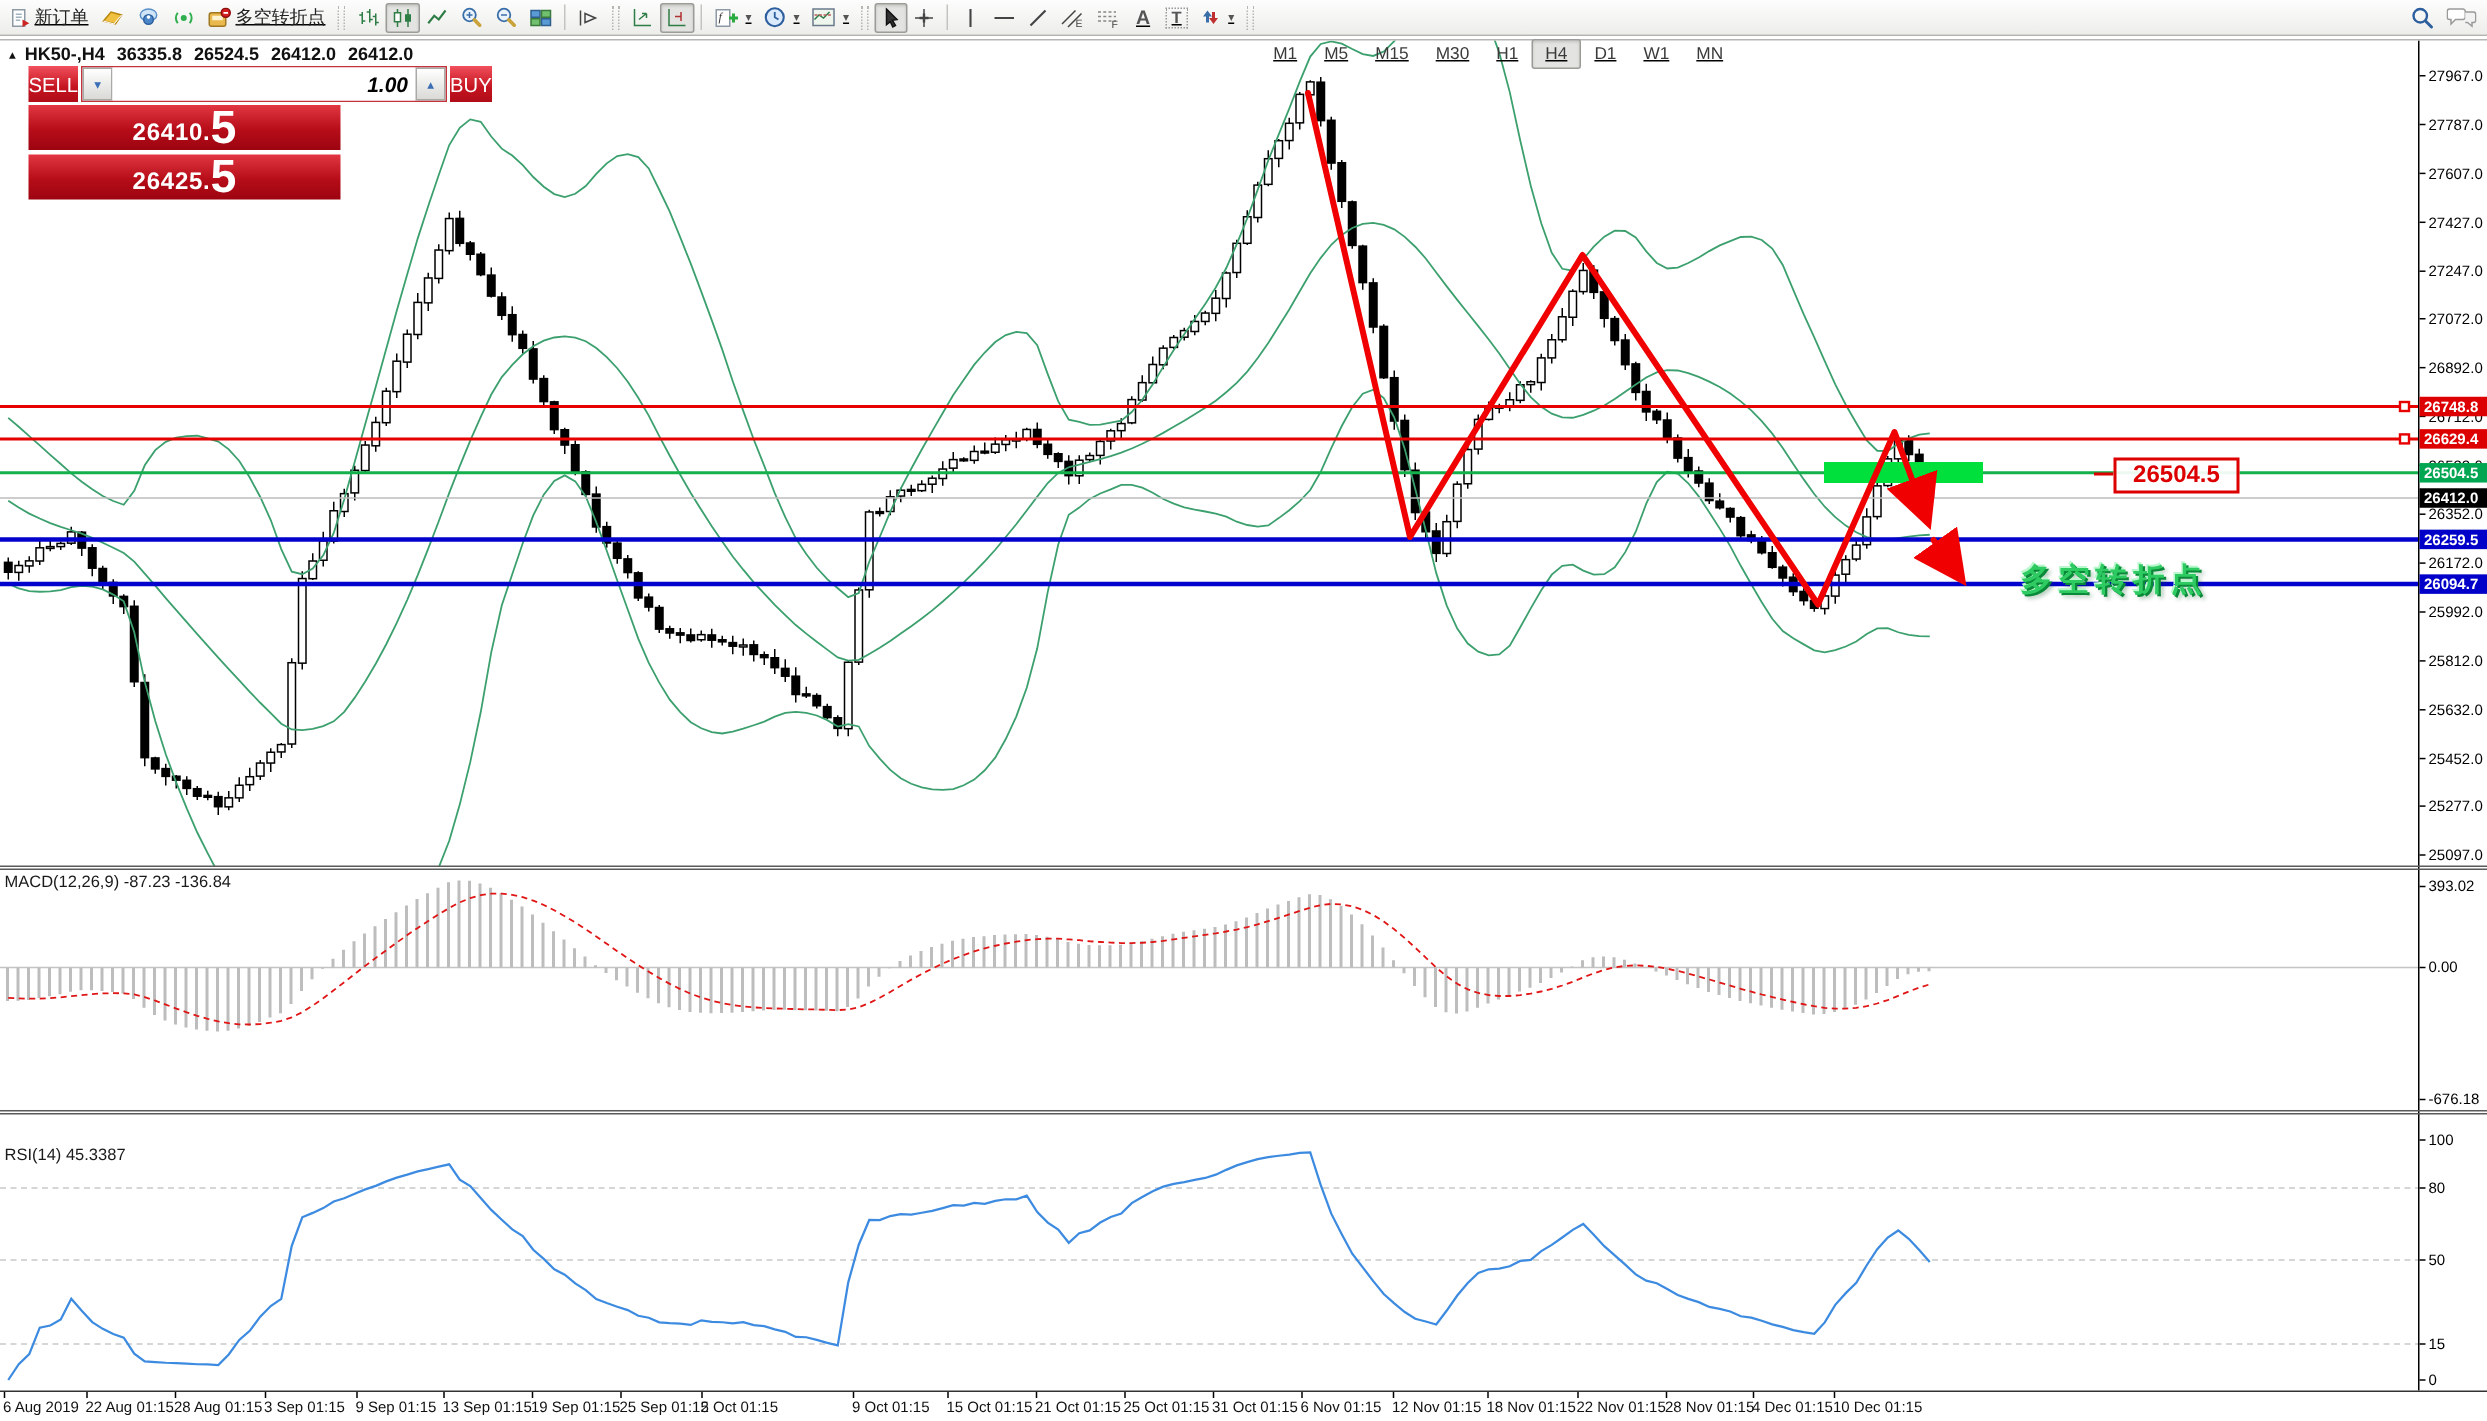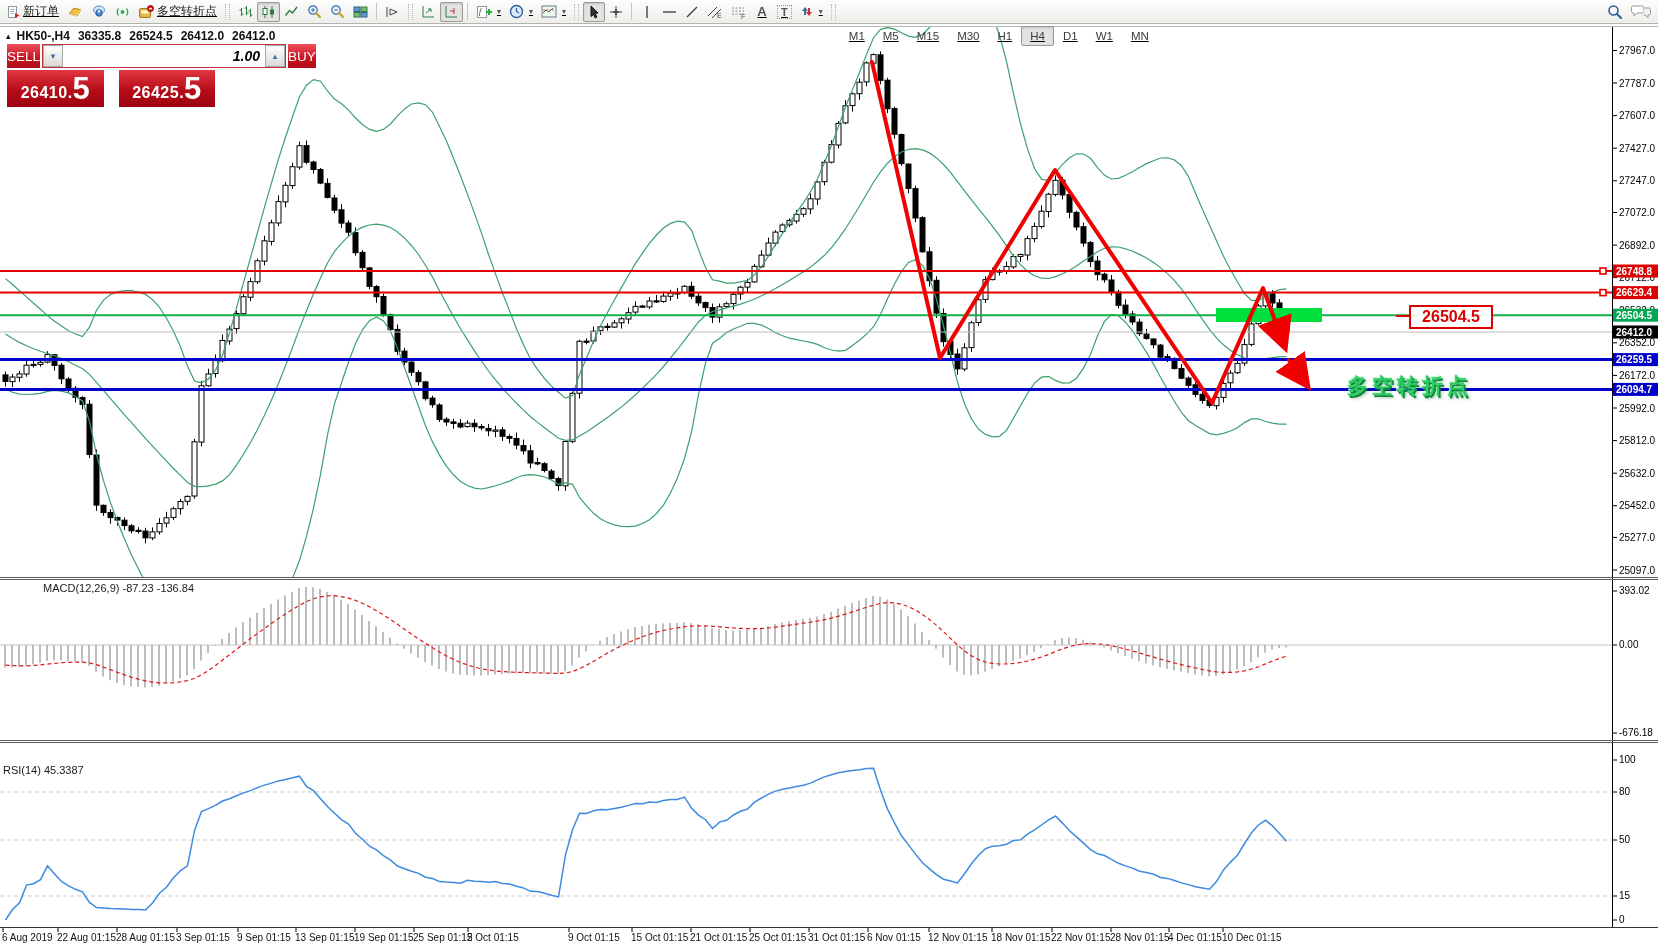--- a/index.html
+++ b/index.html
@@ -15,36 +15,36 @@
   .tbtn.active{background:#e3e3e1;border:1px solid #9b9b98;box-shadow:inset 0 1px 2px rgba(0,0,0,.15);}
   .tf{font-size:11.5px;color:#3a3a3a;padding:0 8px;margin-top:48px;}
   .sep{width:1px;height:17px;background:#c3c3c0;margin:0 4px;}
   .grip{width:3px;height:16px;border-left:1px dotted #b5b5b2;border-right:1px dotted #b5b5b2;margin:0 4px;}
   .dd::after{content:"▾";font-size:8px;color:#555;margin-left:2px;}
   .spacer{flex:1;}
   
   #symbol-header{position:absolute;left:6px;top:29px;z-index:5;font-size:12px;font-weight:bold;color:#111;
     display:flex;gap:8px;align-items:center;}
   #symbol-header .tri{font-size:9px;margin-right:-2px;}
-  #trade-panel{position:absolute;left:7px;top:44px;width:208px;z-index:6;}
+  #trade-panel{position:absolute;left:19px;top:44px;width:208px;z-index:6;}
   .tp-row1{display:flex;gap:2px;height:24px;}
   .tp-sell,.tp-buy{width:50px;background:linear-gradient(#f1505c,#c41420 60%,#b00d18);color:#fff;
     font-size:13.5px;display:flex;align-items:center;justify-content:center;}
   .tp-spin{flex:1;display:flex;background:#fff;border:1px solid #c4323c;box-sizing:border-box;}
   .tp-step{width:18px;background:linear-gradient(#ffffff,#d9d9d6);border:1px solid #a9a9a6;color:#3b6fb5;
     font-size:9px;display:flex;align-items:center;justify-content:center;}
   .tp-vol{flex:1;border:none;outline:none;text-align:right;font-size:14px;font-weight:bold;
     padding:0 5px 0 0;min-width:0;font-family:inherit;font-style:italic;}
-  .tp-row2{display:flex;gap:15px;height:37px;margin-top:2px;}
+  .tp-row2{display:flex;gap:3px;height:37px;margin-top:2px;flex-direction:column;}
   .tp-price{flex:1;background:linear-gradient(#e23743,#b60d19 55%,#9c0410);color:#fff;
     display:flex;align-items:center;justify-content:center;}
   .tp-main{font-size:16px;font-weight:bold;letter-spacing:.5px;margin-top:8px;}
   .tp-pip{font-size:31px;font-weight:bold;line-height:30px;}
   #macd-label,#rsi-label{position:absolute;left:3px;z-index:5;font-size:11px;color:#1a1a1a;}
-  #macd-label{top:582px;margin-left:40px;}
+  #macd-label{top:582px;}
   #rsi-label{top:764px;text-align:right;}
   #price-callout{position:absolute;left:1409px;top:305px;width:80px;height:20px;z-index:7;
     border:2px solid #dd0000;background:rgba(255,255,255,.92);color:#dd0000;
     font-size:16px;font-weight:bold;text-align:center;line-height:20px;}
   #turn-text{position:absolute;left:1347px;top:372px;z-index:7;font-size:21px;font-weight:bold;
     letter-spacing:4px;color:#2ecb62;
     text-shadow:1.5px 1.5px 0 #0a8a38,-1px -1px 0 #b9f7cc,3px 3px 3px rgba(0,80,25,.35);}
   svg#chart-svg{position:absolute;left:0;top:0;z-index:1;}
   .ax{font:10px "Liberation Sans",sans-serif;fill:#000;}
   .tagtxt{font:bold 10px "Liberation Sans",sans-serif;fill:#fff;}

